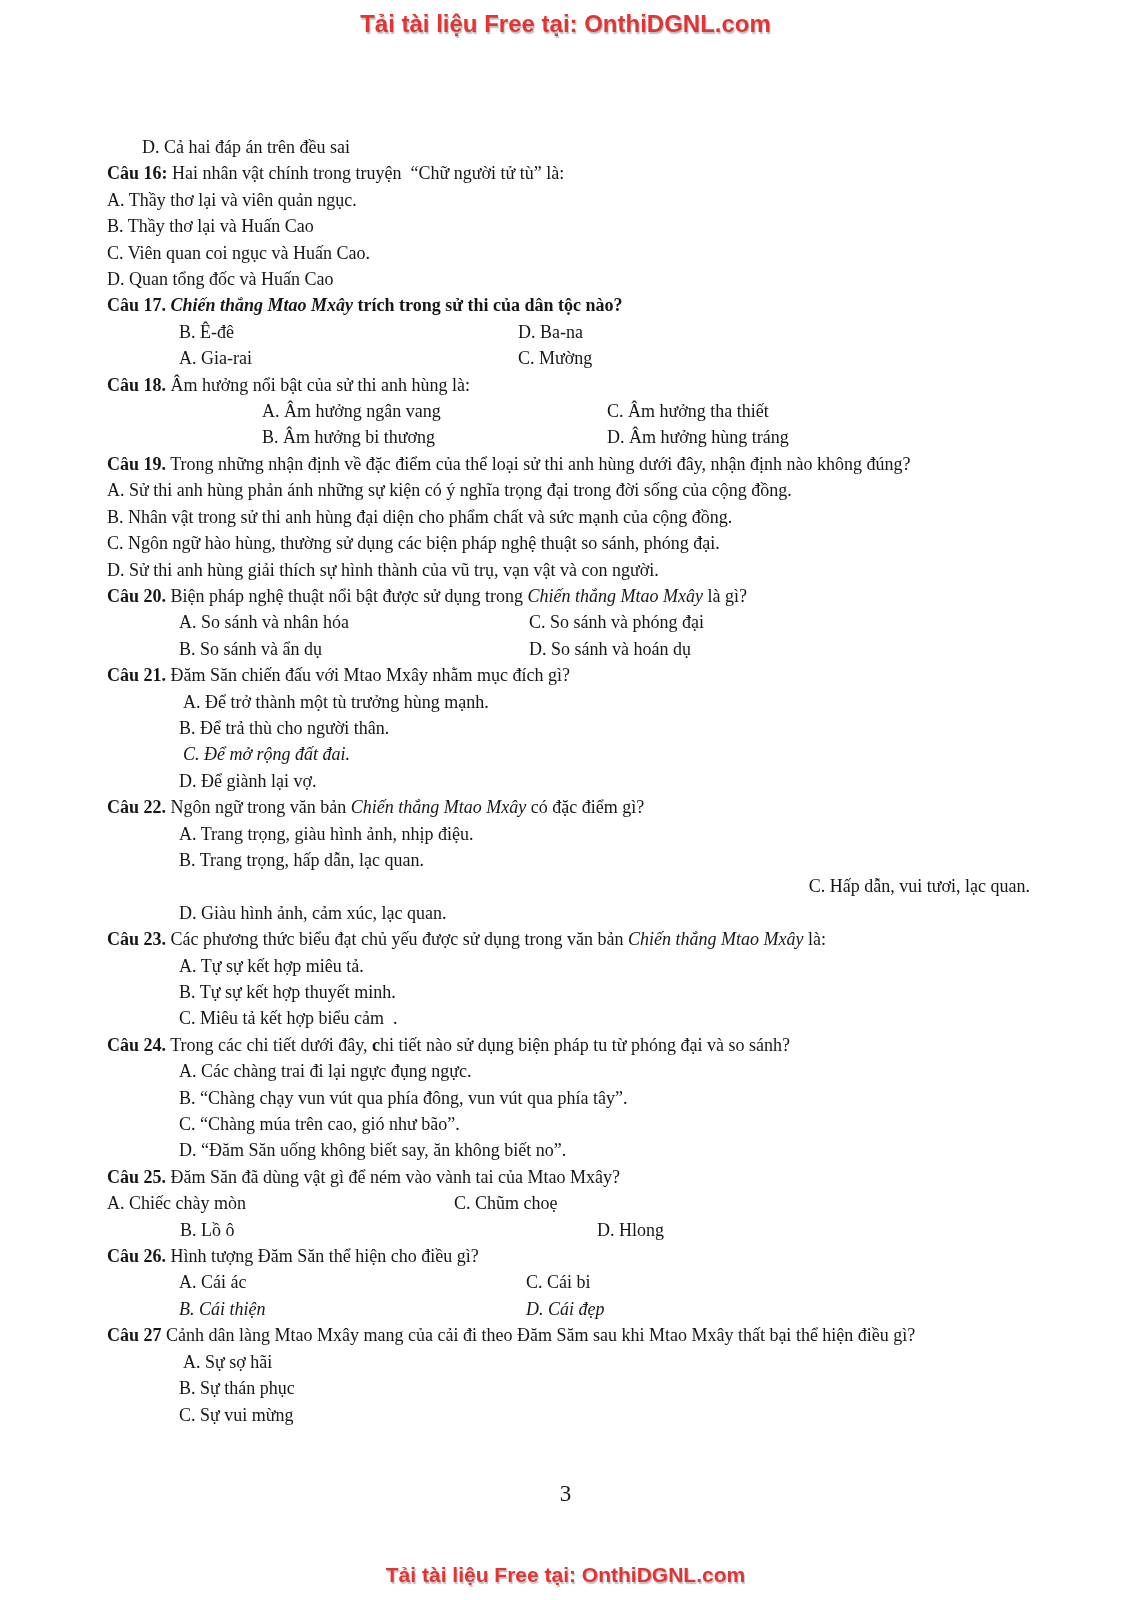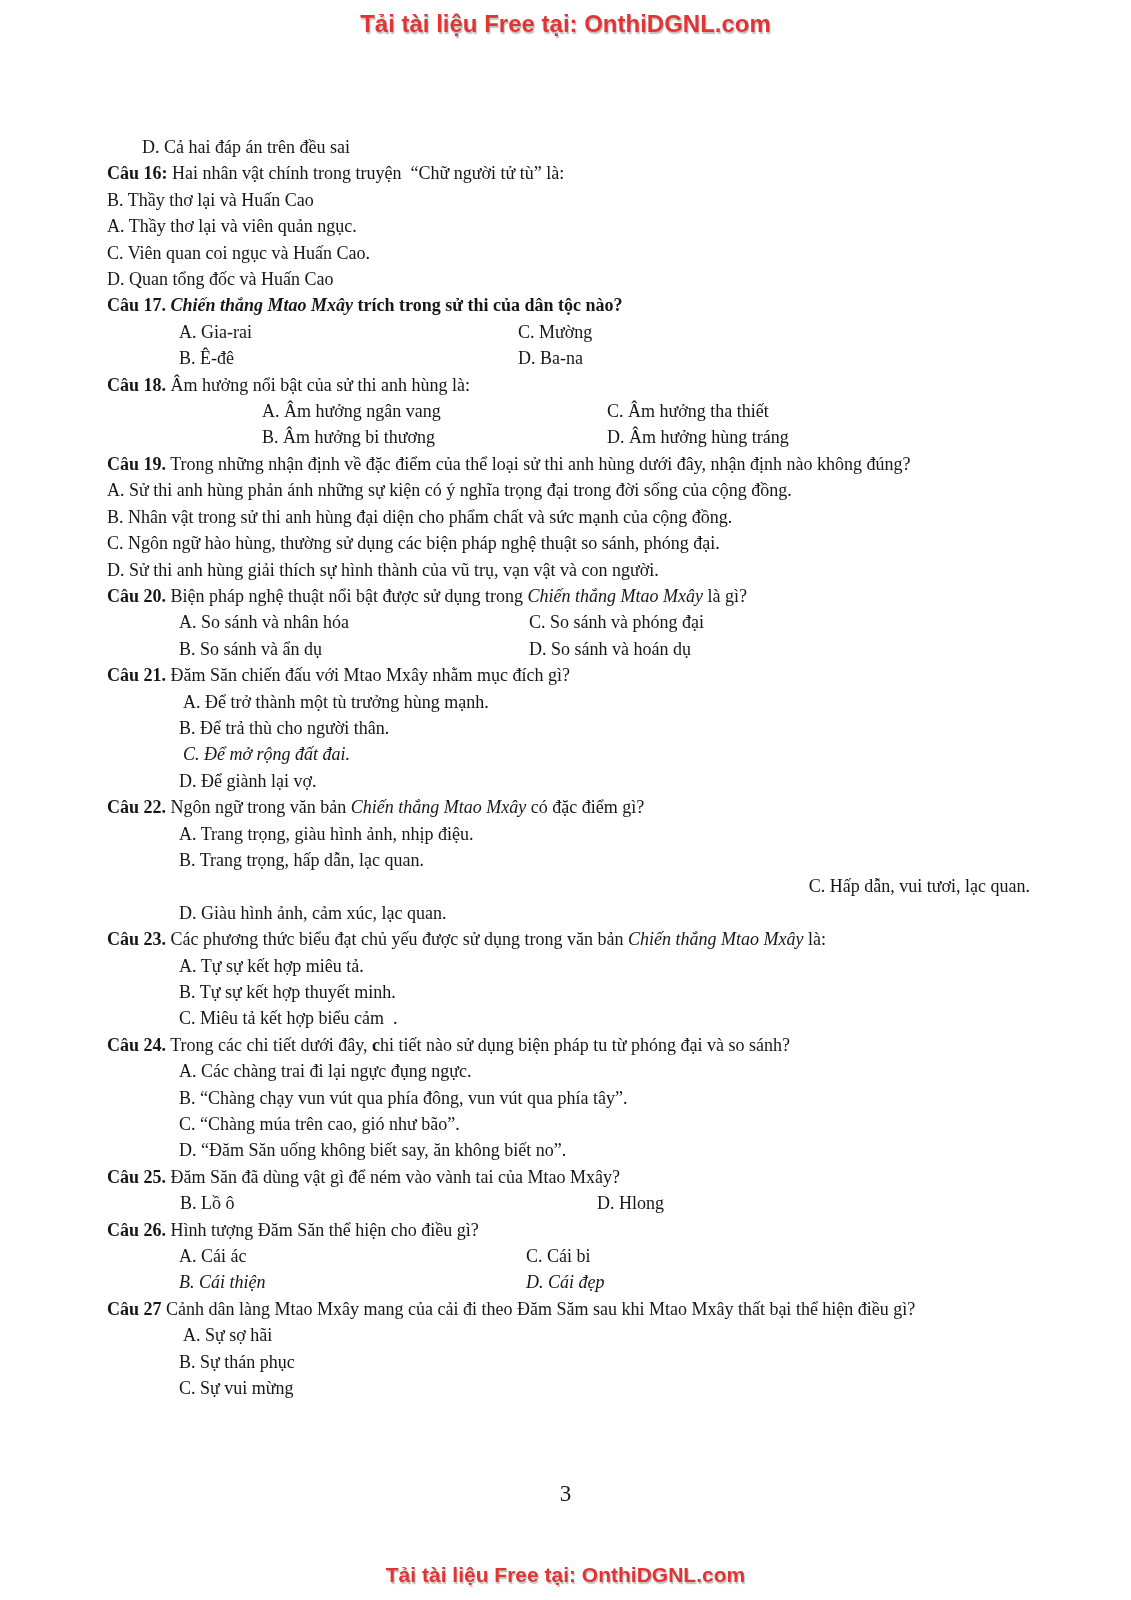--- a/index.html
+++ b/index.html
@@ -37,27 +37,27 @@
 </style>
 </head>
 <body>
 
 <div class="page">
   <div class="banner header" style="color: rgb(226, 52, 52);">Tải tài liệu Free tại: OnthiDGNL.com</div>
 
   <div id="doc">
       <div class="dline hard" style="padding-left: 35px;"><span>D. Cả hai đáp án trên đều sai</span></div>
       <div class="dline para"><span class="b">Câu 16:</span><span> Hai nhân vật chính trong truyện &nbsp;“Chữ người tử tù” là:</span></div>
+      <div class="dline hard"><span>A. Thầy thơ lại và viên quản ngục.</span></div>
       <div class="dline hard"><span>B. Thầy thơ lại và Huấn Cao</span></div>
-      <div class="dline hard"><span>A. Thầy thơ lại và viên quản ngục.</span></div>
       <div class="dline hard"><span>C. Viên quan coi ngục và Huấn Cao.</span></div>
       <div class="dline hard"><span>D. Quan tổng đốc và Huấn Cao</span></div>
       <div class="dline para"><span class="b">Câu 17. </span><span class="b i">Chiến thắng Mtao Mxây</span><span class="b"> trích trong sử thi của dân tộc nào?</span></div>
+      <div class="dline hard" style="padding-left: 72px;"><span><span>B. Ê-đê</span></span><span class="col2" style="left: 411px;"><span>D. Ba-na</span></span></div>
       <div class="dline hard" style="padding-left: 72px;"><span><span>A. Gia-rai</span></span><span class="col2" style="left: 411px;"><span>C. Mường</span></span></div>
-      <div class="dline hard" style="padding-left: 72px;"><span><span>B. Ê-đê</span></span><span class="col2" style="left: 411px;"><span>D. Ba-na</span></span></div>
       <div class="dline para"><span class="b">Câu 18.</span><span> Âm hưởng nổi bật của sử thi anh hùng là:</span></div>
       <div class="dline hard" style="padding-left: 155px;"><span><span>A. Âm hưởng ngân vang</span></span><span class="col2" style="left: 500px;"><span>C. Âm hưởng tha thiết</span></span></div>
       <div class="dline hard" style="padding-left: 155px;"><span><span>B. Âm hưởng bi thương</span></span><span class="col2" style="left: 500px;"><span>D. Âm hưởng hùng tráng</span></span></div>
       <div class="dline para"><span class="b">Câu 19.</span><span> Trong những nhận định về đặc điểm của thể loại sử thi anh hùng dưới đây, nhận định nào không đúng?</span></div>
       <div class="dline hard"><span>A. Sử thi anh hùng phản ánh những sự kiện có ý nghĩa trọng đại trong đời sống của cộng đồng.</span></div>
       <div class="dline hard"><span>B. Nhân vật trong sử thi anh hùng đại diện cho phẩm chất và sức mạnh của cộng đồng.</span></div>
       <div class="dline hard"><span>C. Ngôn ngữ hào hùng, thường sử dụng các biện pháp nghệ thuật so sánh, phóng đại.</span></div>
       <div class="dline hard"><span>D. Sử thi anh hùng giải thích sự hình thành của vũ trụ, vạn vật và con người.</span></div>
       <div class="dline para"><span class="b">Câu 20.</span><span> Biện pháp nghệ thuật nổi bật được sử dụng trong </span><span class="i">Chiến thắng Mtao Mxây</span><span> là gì?</span></div>
       <div class="dline hard" style="padding-left: 72px;"><span><span>A. So sánh và nhân hóa</span></span><span class="col2" style="left: 422px;"><span>C. So sánh và phóng đại</span></span></div>
@@ -75,20 +75,21 @@
       <div class="dline para"><span class="b">Câu 23.</span><span> Các phương thức biểu đạt chủ yếu được sử dụng trong văn bản </span><span class="i">Chiến thắng Mtao Mxây</span><span> là:</span></div>
       <div class="dline hard" style="padding-left: 72px;"><span>A. Tự sự kết hợp miêu tả.</span></div>
       <div class="dline hard" style="padding-left: 72px;"><span>B. Tự sự kết hợp thuyết minh.</span></div>
       <div class="dline hard" style="padding-left: 72px;"><span>C. Miêu tả kết hợp biểu cảm&nbsp; .</span></div>
       <div class="dline para"><span class="b">Câu 24.</span><span> Trong các chi tiết dưới đây, </span><span class="b">c</span><span>hi tiết nào sử dụng biện pháp tu từ phóng đại và so sánh?</span></div>
       <div class="dline hard" style="padding-left: 72px;"><span>A. Các chàng trai đi lại ngực đụng ngực.</span></div>
       <div class="dline hard" style="padding-left: 72px;"><span>B. “Chàng chạy vun vút qua phía đông, vun vút qua phía tây”.</span></div>
       <div class="dline hard" style="padding-left: 72px;"><span>C. “Chàng múa trên cao, gió như bão”.</span></div>
       <div class="dline hard" style="padding-left: 72px;"><span>D. “Đăm Săn uống không biết say, ăn không biết no”.</span></div>
       <div class="dline para"><span class="b">Câu 25.</span><span> Đăm Săn đã dùng vật gì để ném vào vành tai của Mtao Mxây?</span></div>
+      <div class="dline hard" style="padding-left: 0px;"><span><span>A. Chiếc chày mòn</span></span><span class="col2" style="left: 347px;"><span>C. Chũm choẹ</span></span></div>
       <div class="dline hard" style="padding-left: 73px;"><span><span>B. Lồ ô</span></span><span class="col2" style="left: 490px;"><span>D. Hlong</span></span></div>
       <div class="dline para"><span class="b">Câu 26.</span><span> Hình tượng Đăm Săn thể hiện cho điều gì?</span></div>
       <div class="dline hard" style="padding-left: 72px;"><span><span>A. Cái ác</span></span><span class="col2" style="left: 419px;"><span>C. Cái bi</span></span></div>
       <div class="dline hard" style="padding-left: 72px; font-style: italic;"><span><span>B. Cái thiện</span></span><span class="col2" style="left: 419px;"><span>D. Cái đẹp</span></span></div>
       <div class="dline para"><span class="b">Câu 27</span><span> Cảnh dân làng Mtao Mxây mang của cải đi theo Đăm Săm sau khi Mtao Mxây thất bại thể hiện điều gì?</span></div>
       <div class="dline hard" style="padding-left: 76px;"><span>A. Sự sợ hãi</span></div>
       <div class="dline hard" style="padding-left: 72px;"><span>B. Sự thán phục</span></div>
       <div class="dline hard" style="padding-left: 72px;"><span>C. Sự vui mừng</span></div>
     </div>
 

